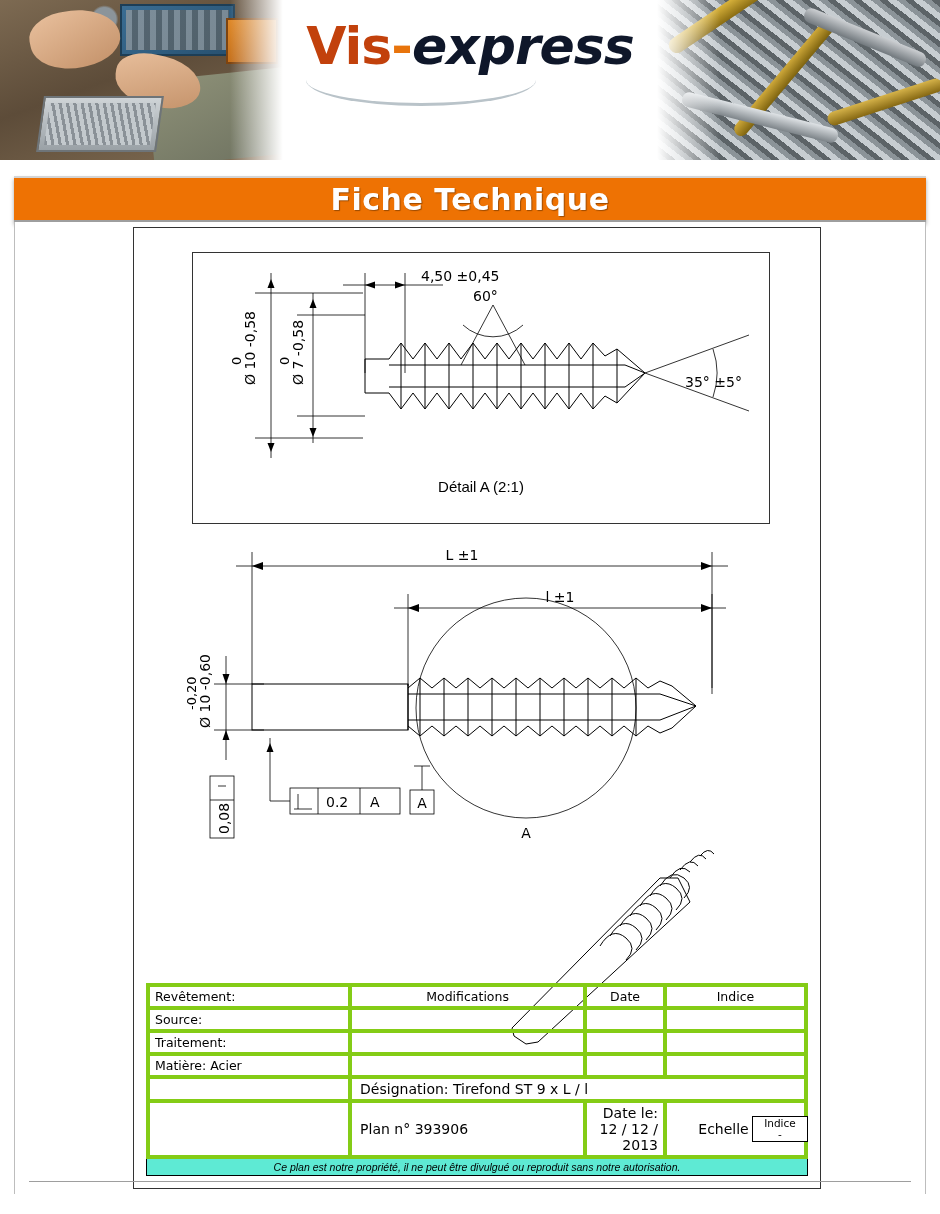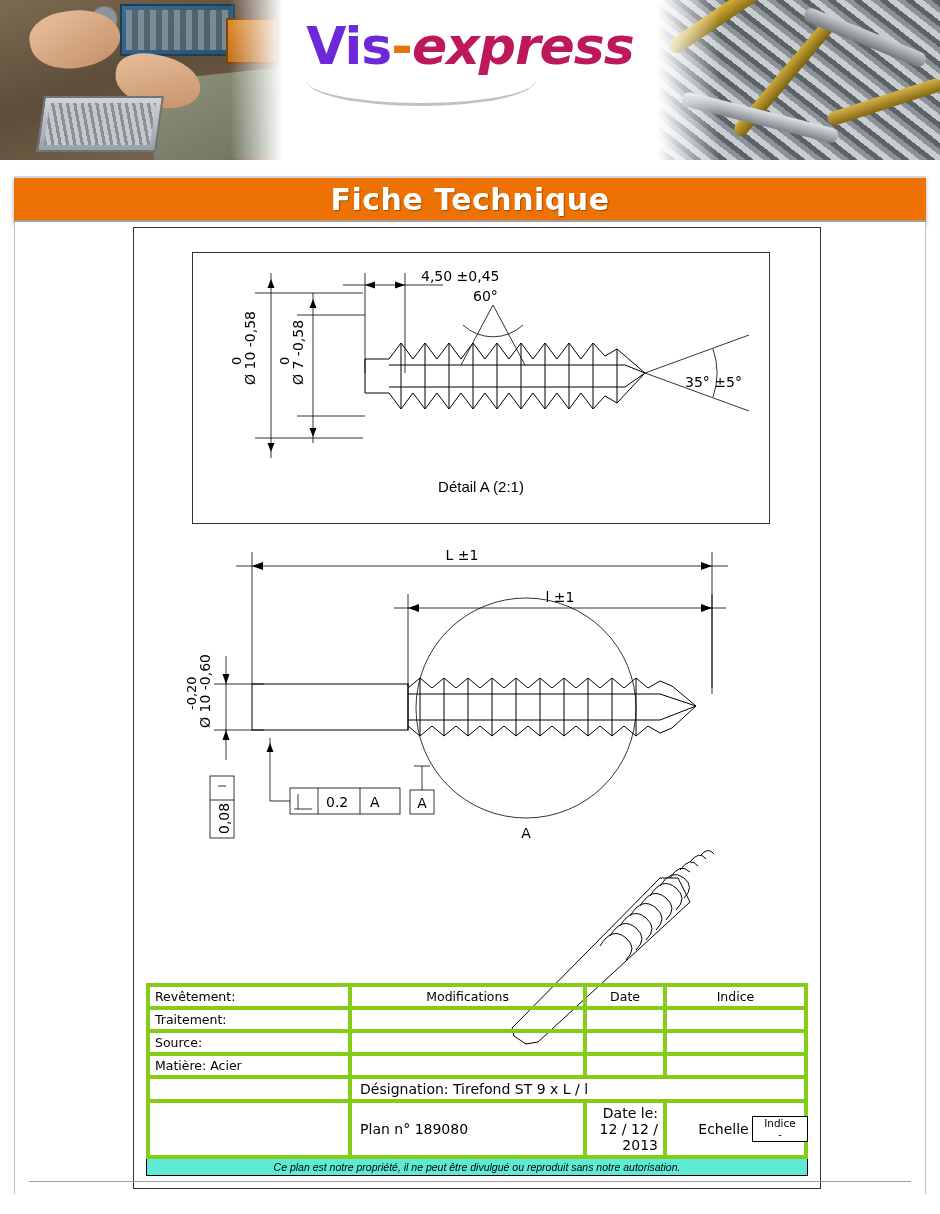--- a/index.html
+++ b/index.html
@@ -89,23 +89,23 @@
     position: relative;
   }
   .logo .word {
     font-family: "DejaVu Sans", sans-serif;
     font-size: 52px;
     font-weight: bold;
     letter-spacing: -1px;
     line-height: 1;
     white-space: nowrap;
   }
-  .logo .vis { color: #6d28d9; }
+  .logo .vis { color: #c2410c; }
   .logo .dash { color: #E8740C; }
-  .logo .express { color: #be185d; font-style: italic; }
+  .logo .express { color: #0f172a; font-style: italic; }
   .logo .swoosh {
     margin-top: 8px;
     width: 230px; height: 26px;
     border-bottom: 3px solid #b9c3c9;
     border-radius: 0 0 50% 50%/0 0 100% 100%;
   }
 
   .photo-right {
     width: 290px; height: 160px;
     position: relative;
@@ -449,44 +449,44 @@
     <div class="titleblock">
       <table class="tb">
         <tbody>
             <tr>
           <td class="c-left">Revêtement:</td>
           <td class="c-mod">Modifications</td>
           <td class="c-date">Date</td>
           <td class="c-ind">Indice</td>
         </tr>
         <tr>
-          <td class="c-left">Traitement:</td>
+          <td class="c-left">Source:</td>
           <td></td>
           <td class="c-date"></td>
           <td class="c-ind"></td>
         </tr>
         <tr>
-          <td class="c-left">Source:</td>
+          <td class="c-left">Traitement:</td>
           <td></td>
           <td class="c-date"></td>
           <td class="c-ind"></td>
         </tr>
         <tr>
           <td class="c-left">Matière: Acier</td>
           <td></td>
           <td class="c-date"></td>
           <td class="c-ind"></td>
         </tr>
         <tr class="tb-row-tall">
           <td class="c-left" style="border-right:1px solid #000;"></td>
           <td class="desig" colspan="3">Désignation: Tirefond  ST  9 x L / l</td>
         </tr>
         <tr class="tb-row-tall">
           <td class="c-left" style="border-right:1px solid #000;"></td>
-          <td class="desig" style="width:200px;">Plan n° 189080</td>
+          <td class="desig" style="width:200px;">Plan n° 393906</td>
           <td class="desig" style="width:auto; text-align:right;">Date le: 12 / 12 / 2013</td>
           <td class="desig" style="text-align:center; width:120px;">Echelle 1:1</td>
         </tr>
       </tbody>
         </table>
       <div class="footnote">Ce plan est notre propriété, il ne peut être divulgué ou reproduit sans notre autorisation.</div>
     </div>
 
     <div style="position:absolute; right:12px; bottom:46px; width:56px; height:26px; border:1px solid #000; background:#fff; font-family:'DejaVu Sans',sans-serif; font-size:10.5px; text-align:center; line-height:1.05; padding-top:1px;">
       <div>Indice</div>

